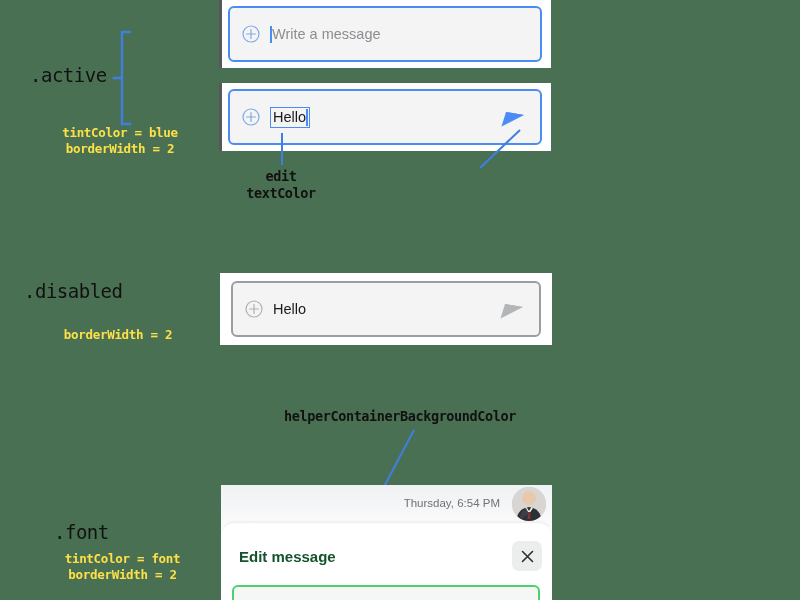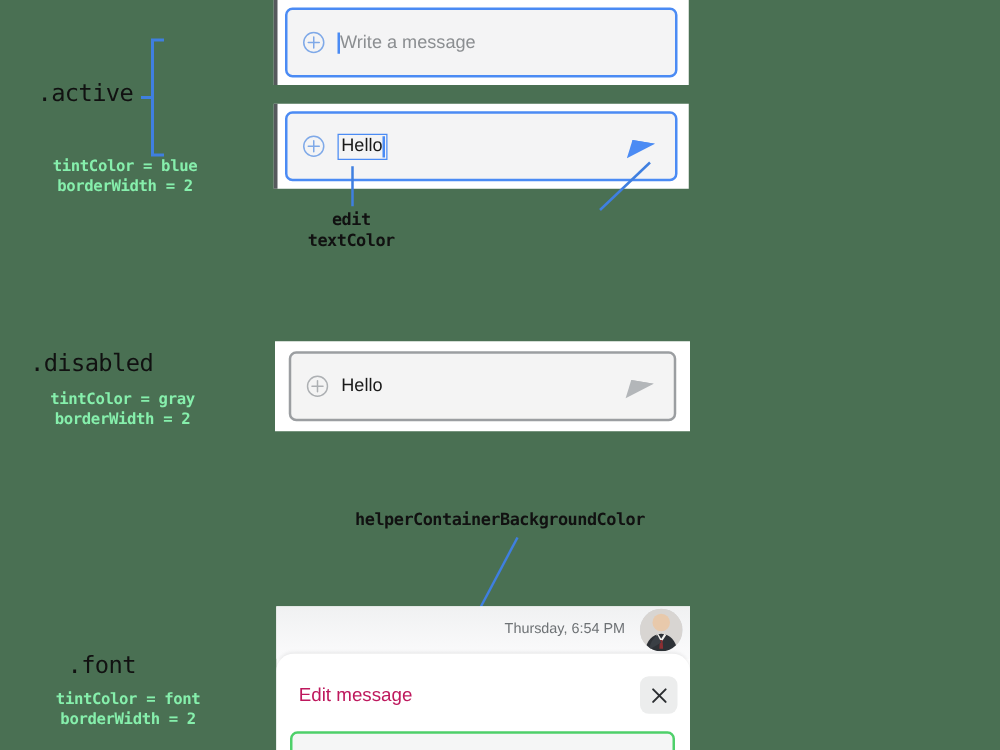--- a/index.html
+++ b/index.html
@@ -31,25 +31,26 @@
     font-size: 19px;
     color: #111111;
     letter-spacing: -0.5px;
     white-space: nowrap;
   }
   .anno-props {
     position: absolute;
     font-family: "DejaVu Sans Mono", monospace;
     font-weight: bold;
     font-size: 12.5px;
-    color: #86efac;
+    color: #fde047;
     line-height: 16px;
     text-align: center;
     white-space: pre;
     letter-spacing: -0.3px;
+    padding-left: 20px;
   }
   .anno-label {
     position: absolute;
     font-family: "DejaVu Sans Mono", monospace;
     font-weight: bold;
     font-size: 13.5px;
     color: #111111;
     line-height: 17px;
     text-align: center;
     white-space: pre;
@@ -177,22 +178,22 @@
     left: 18px; right: 10px;
     top: 16px;
     height: 34px;
     display: flex;
     align-items: center;
     justify-content: space-between;
   }
   .helper-title {
     font-family: "Liberation Sans", sans-serif;
     font-size: 15px;
-    font-weight: normal;
-    color: #be185d;
+    font-weight: bold;
+    color: #14532d;
   }
   .close-btn {
     width: 30px; height: 30px;
     border-radius: 7px;
     background: #eceded;
     display: flex;
     align-items: center;
     justify-content: center;
     cursor: pointer;
   }
@@ -254,21 +255,20 @@
   <div class="leader" style="left:281px; top:133px; width:2px; height:32px;"></div>
   <div class="anno-label" style="left:205px; top:168px; width:152px;">edit
 textColor</div>
 
   <svg class="leader-svg" style="left:478px; top:128px;" width="44" height="42" viewBox="0 0 44 42">
     <path d="M2 40 L42 2" stroke="#3f7fe0" stroke-width="2"></path>
   </svg>
 
   <div class="anno-state" style="left:24px; top:280px;">.disabled</div>
 
-  <div class="anno-props" style="left:0px; top:311px; width:196px;">tintColor = gray</div>
   <div class="anno-props" style="left:0px; top:327px; width:196px;">borderWidth = 2</div>
 
   <div class="card" style="left:220px; top:273px; width:332px; height:72px;">
     <div class="composer disabled" style="left:11px; top:8px; width:310px; height:56px;">
       <span class="plus-icon">
         <svg width="18" height="18" viewBox="0 0 18 18">
           <circle cx="9" cy="9" r="8" fill="none" stroke="#adb0b3" stroke-width="1.2"></circle>
           <path d="M9 4.6 V13.4 M4.6 9 H13.4" stroke="#adb0b3" stroke-width="1.2" stroke-linecap="round"></path>
         </svg>
       </span>

